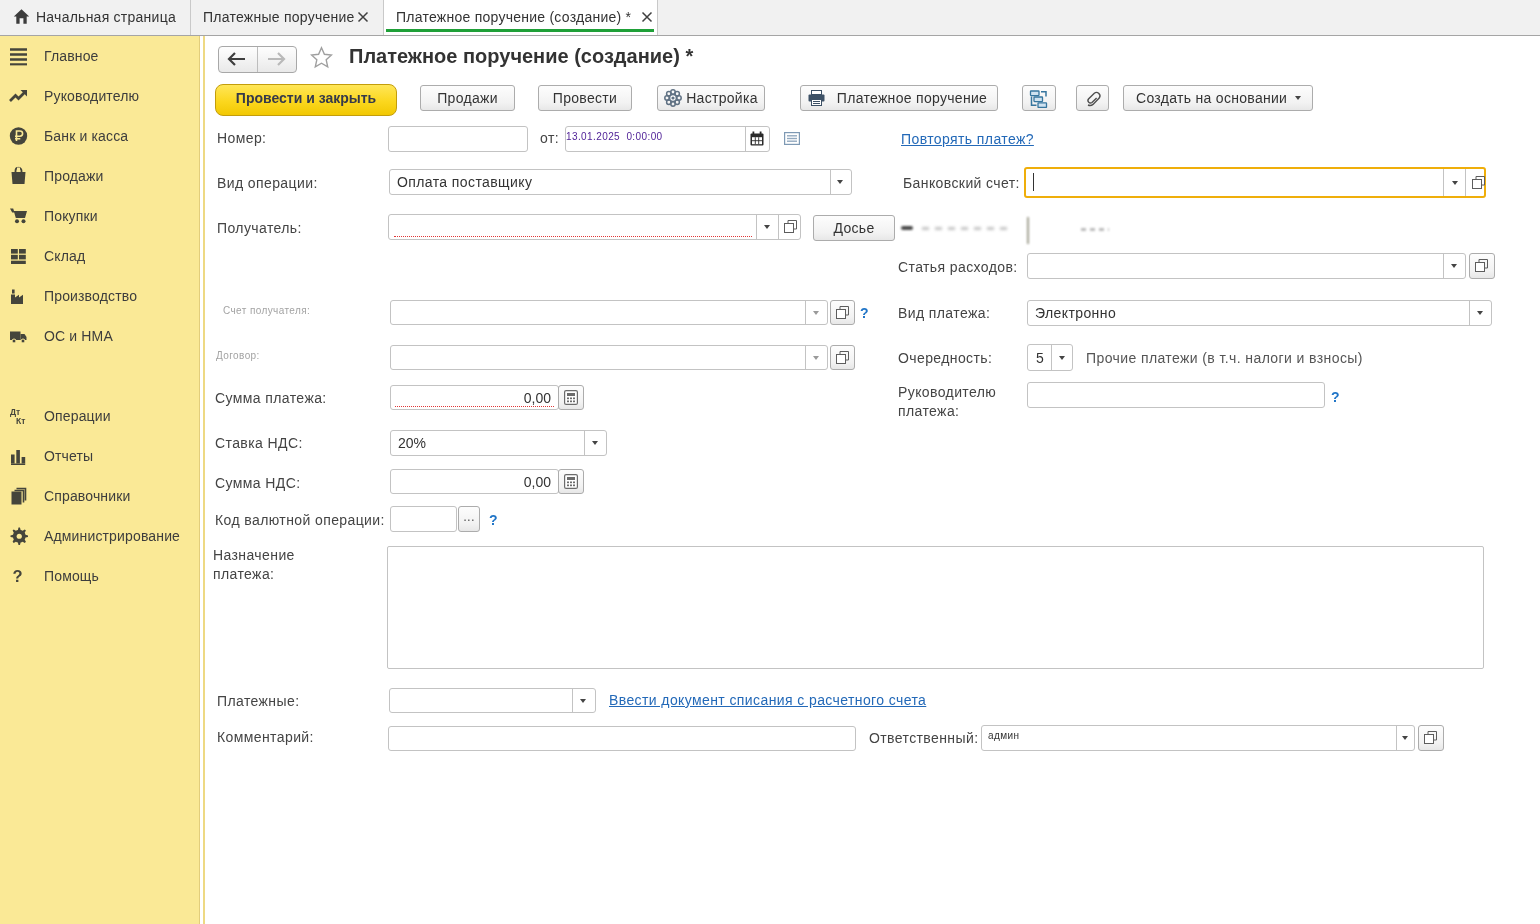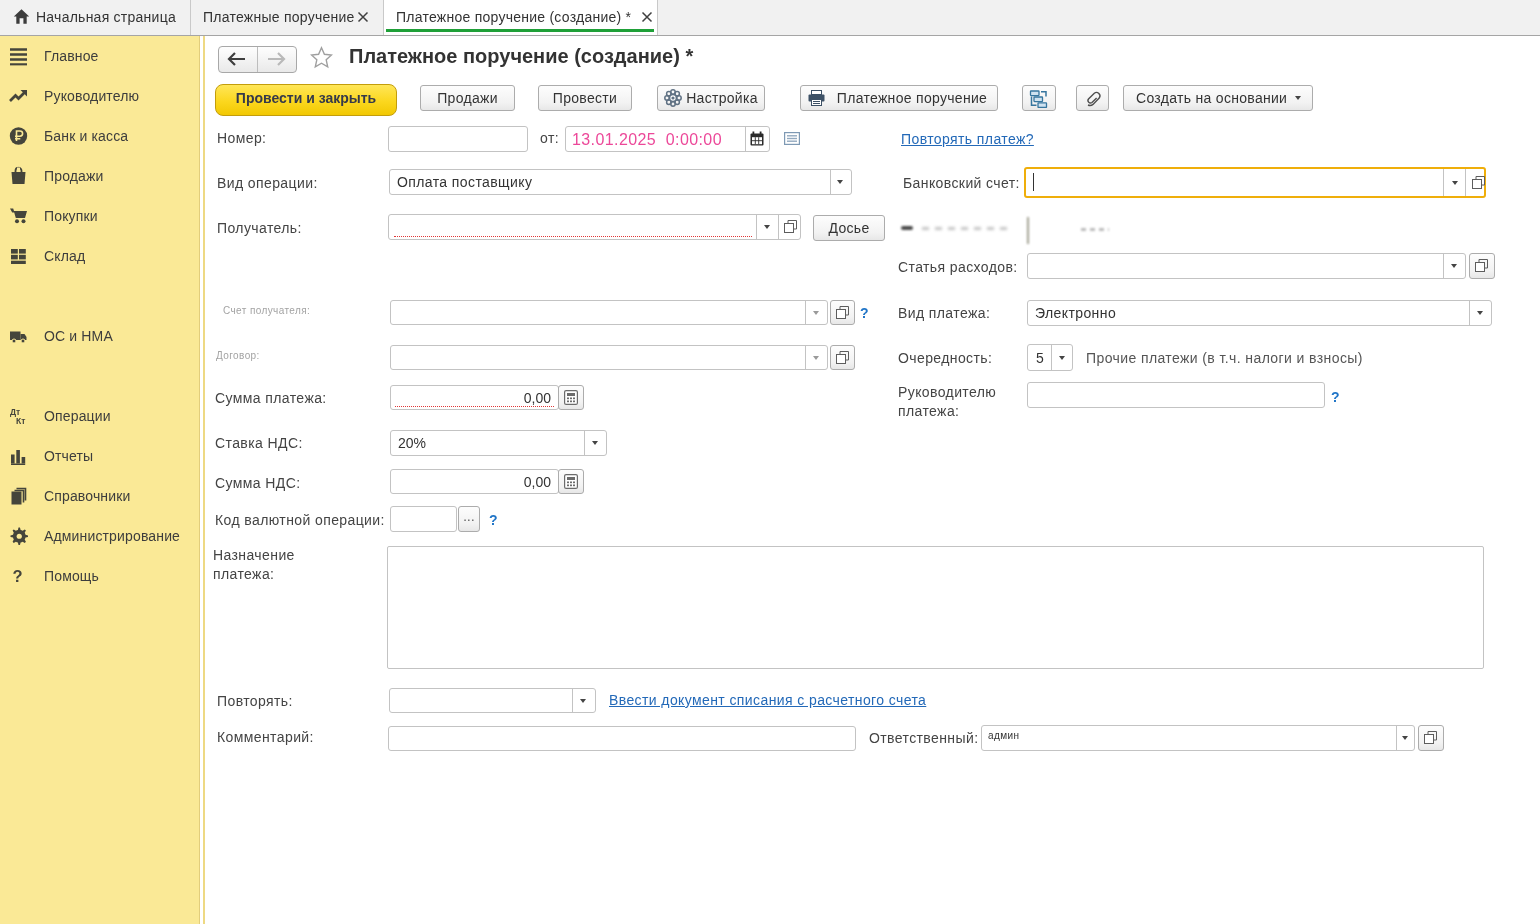--- a/index.html
+++ b/index.html
@@ -104,20 +104,27 @@
           <g fill="#45453b">
             <rect x="2" y="2.5" width="6.8" height="4.6"></rect>
             <rect x="10" y="2.5" width="6.8" height="4.6"></rect>
             <rect x="2" y="8.3" width="6.8" height="4.6"></rect>
             <rect x="10" y="8.3" width="6.8" height="4.6"></rect>
             <rect x="2" y="14.2" width="14.8" height="3.3"></rect>
           </g>
         </svg>
         <div class="sbtxt">Склад</div>
       </div>
+<div class="sbitem" style="top:240px">
+        <svg class="sbicon" viewBox="0 0 19 19" width="19" height="19">
+          <path d="M2 17.5 L2 8 L6 8 L6 11 L10 8.2 L10 11 L14 8.2 L14 17.5 Z" fill="#45453b"></path>
+          <rect x="3" y="3" width="2.6" height="4" fill="#45453b"></rect>
+        </svg>
+        <div class="sbtxt">Производство</div>
+      </div>
 <div class="sbitem" style="top:280px">
         <svg class="sbicon" viewBox="0 0 19 19" width="19" height="19">
           <path d="M1 5 L11.5 5 L11.5 13.5 L1 13.5 Z" fill="#45453b"></path>
           <path d="M11.5 7.5 L15.5 7.5 L17.5 10.5 L17.5 13.5 L11.5 13.5 Z" fill="#45453b"></path>
           <circle cx="5" cy="14.5" r="2" fill="#45453b" stroke="#fae996" stroke-width="1"></circle>
           <circle cx="14" cy="14.5" r="2" fill="#45453b" stroke="#fae996" stroke-width="1"></circle>
         </svg>
         <div class="sbtxt">ОС и НМА</div>
       </div>
 <div class="sbitem" style="top:360px">
@@ -213,21 +220,21 @@
 <svg class="abs" style="left:1083px;top:89px" width="19" height="19" viewBox="0 0 19 19">
   <path d="M13.6 8.9 L9 13.5 A2.5 2.5 0 0 1 5.5 10 L11.3 4.2 A3.5 3.5 0 0 1 16.2 9.1 L10 15.4 A5 5 0 0 1 5 16" fill="none" stroke="#4f4f4f" stroke-width="1.4"></path>
 </svg>
 <div class="btn" style="left:1123px;top:85px;width:190px;height:26px;line-height:24px;text-align:left;padding-left:12px">Создать на основании</div>
 <div class="caret" style="left:1295px;top:96px"></div>
 
 <div class="lbl" style="left:217px;top:130px">Номер:</div>
 <div class="inp" style="left:388px;top:126px;width:140px;height:26px"></div>
 <div class="lbl" style="left:540px;top:130px">от:</div>
 <div class="inp" style="left:565px;top:126px;width:205px;height:26px">
-  <div class="abs" style="left:6px;top:4px;font-size:16px;letter-spacing:0.4px;color:#ec4899">13.01.2025&nbsp;&nbsp;0:00:00</div>
+  <div class="abs" style="left:0;top:4px;font-size:10px;letter-spacing:0.4px;color:#4c1d95">13.01.2025&nbsp;&nbsp;0:00:00</div>
   <div class="ddpart" style="left:179px;width:25px"></div>
 </div>
 <svg class="abs" style="left:750px;top:131px" width="14" height="15" viewBox="0 0 14 15">
   <rect x="0.5" y="2.5" width="13" height="12" rx="1" fill="#2b2b2b"></rect>
   <rect x="2" y="6.2" width="10" height="7" fill="#fff"></rect>
   <rect x="2.5" y="0.5" width="1.8" height="3.5" fill="#2b2b2b"></rect>
   <rect x="9.7" y="0.5" width="1.8" height="3.5" fill="#2b2b2b"></rect>
   <g stroke="#2b2b2b" stroke-width="0.9">
         <line x1="5.3" y1="6.2" x2="5.3" y2="13.2"></line>
         <line x1="8.7" y1="6.2" x2="8.7" y2="13.2"></line>
@@ -266,21 +273,21 @@
 <div class="inp" style="left:388px;top:214px;width:413px;height:26px">
   <div class="abs" style="left:5px;right:48px;bottom:2px;border-bottom:1px dotted #e03737"></div>
   <div class="ddpart" style="left:367px;width:22px"></div>
   <div class="caret" style="left:374.5px;top:10px"></div>
   <div class="ddpart" style="left:389px;width:23px"></div>
   <svg class="abs" style="left:395px;top:5px" width="13" height="13" viewBox="0 0 13 13">
     <rect x="0.5" y="3.5" width="9" height="9" fill="#fff" stroke="#5d5d5d"></rect>
     <path d="M4 3.5 L4 0.5 L12.5 0.5 L12.5 9 L9.5 9" fill="none" stroke="#5d5d5d"></path>
   </svg>
 </div>
-<div class="btn" style="left:813px;top:215px;width:72px;height:26px;line-height:24px">Досье</div>
+<div class="btn" style="left:813px;top:215px;width:82px;height:26px;line-height:24px">Досье</div>
 <div class="abs" style="left:901px;top:226px;width:12px;height:4px;background:#4a4a4a;border-radius:2px;filter:blur(1.3px)"></div>
 <div class="abs" style="left:922px;top:227px;width:86px;height:3px;background:repeating-linear-gradient(90deg,#4e4e4e 0 7px,transparent 7px 13px);filter:blur(1.4px);opacity:.33"></div>
 <div class="abs" style="left:1081px;top:228px;width:28px;height:3px;background:repeating-linear-gradient(90deg,#4e4e4e 0 5px,transparent 5px 9px);filter:blur(1.3px);opacity:.38"></div>
 <div class="abs" style="left:1027px;top:217px;width:2px;height:27px;background:#565438;filter:blur(1px);opacity:.55"></div>
 
 <div class="lbl" style="left:898px;top:259px">Статья расходов:</div>
 <div class="inp" style="left:1027px;top:253px;width:439px;height:26px">
   <div class="ddpart" style="left:415px;width:22px"></div>
   <div class="caret" style="left:422.5px;top:10px"></div>
 </div>
@@ -376,21 +383,21 @@
 
 <div class="lbl" style="left:215px;top:512px">Код валютной операции:</div>
 <div class="inp" style="left:390px;top:506px;width:67px;height:26px"></div>
 <div class="btn" style="left:458px;top:506px;width:22px;height:26px;line-height:20px;font-size:13px;color:#555">...</div>
 <div class="q" style="left:489px;top:512px">?</div>
 
 <div class="lbl" style="left:213px;top:547px">Назначение</div>
 <div class="lbl" style="left:213px;top:566px">платежа:</div>
 <div class="inp" style="left:387px;top:546px;width:1097px;height:123px;border-radius:2px"></div>
 
-<div class="lbl" style="left:217px;top:693px">Повторять:</div>
+<div class="lbl" style="left:217px;top:693px">Платежные:</div>
 <div class="inp" style="left:389px;top:688px;width:207px;height:25px">
   <div class="ddpart" style="left:182px;width:23px"></div>
   <div class="caret" style="left:190px;top:9.5px"></div>
 </div>
 <div class="link" style="left:609px;top:692px">Ввести документ списания с расчетного счета</div>
 
 <div class="lbl" style="left:217px;top:729px">Комментарий:</div>
 <div class="inp" style="left:388px;top:726px;width:468px;height:25px"></div>
 <div class="lbl" style="left:869px;top:730px">Ответственный:</div>
 <div class="inp" style="left:981px;top:725px;width:434px;height:26px">

